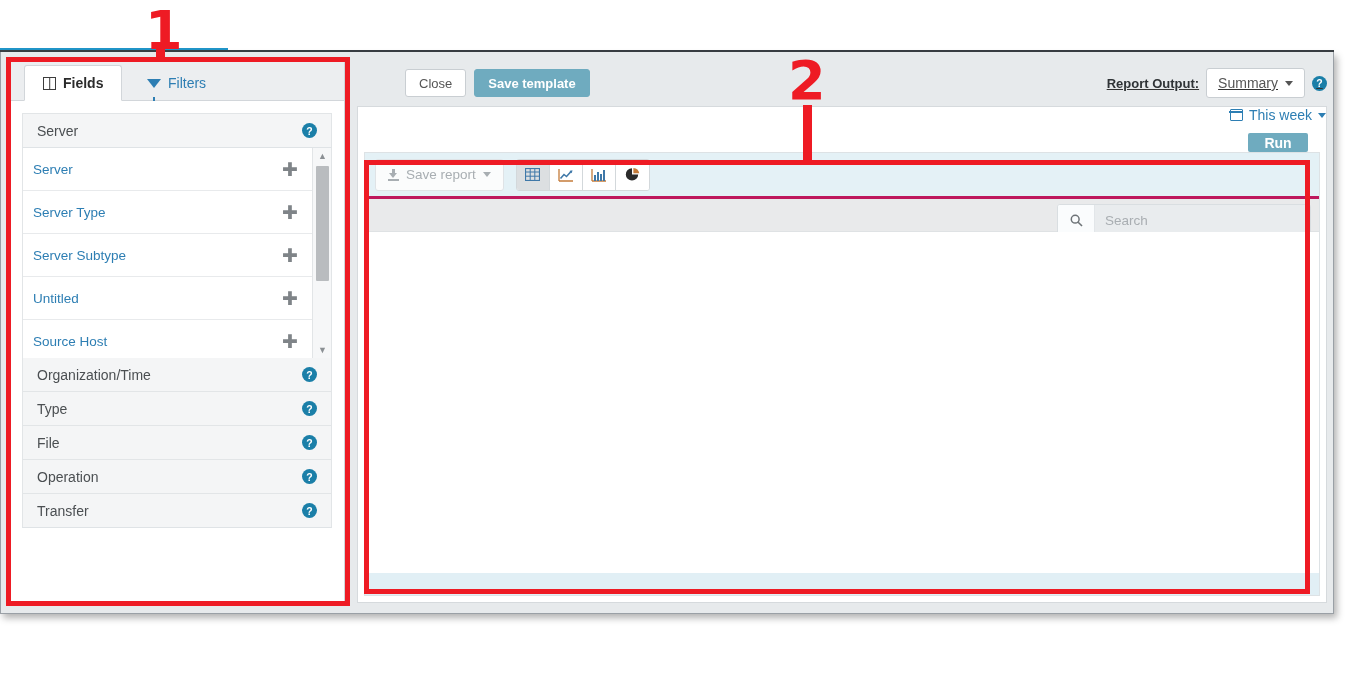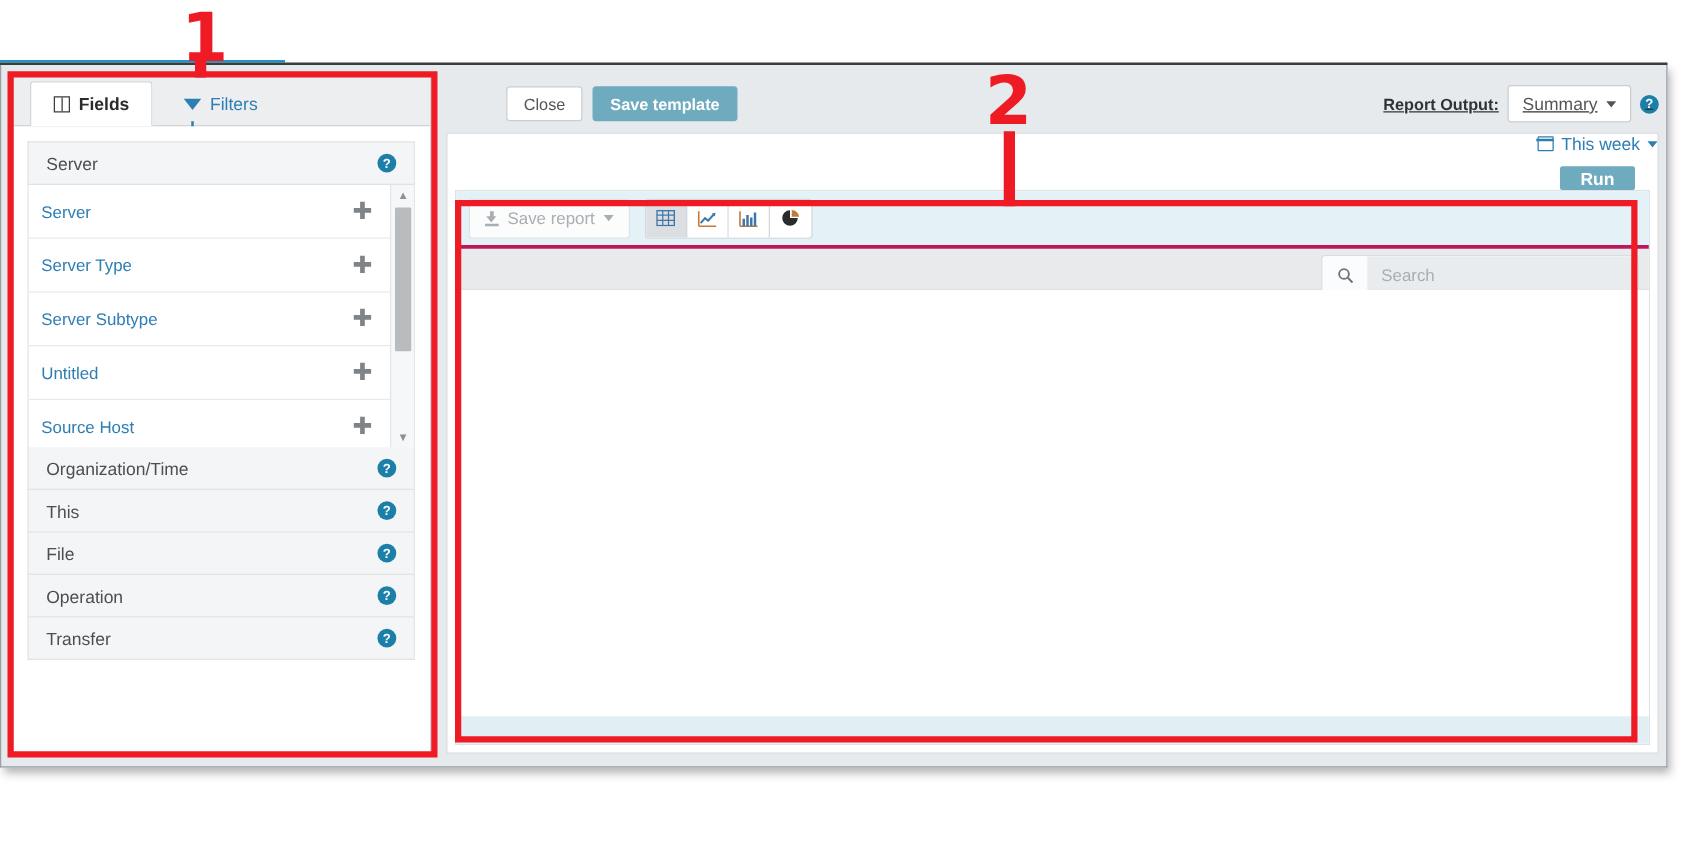--- a/index.html
+++ b/index.html
@@ -366,21 +366,21 @@
         <div class="sb-arrow" id="sb-down">▼</div>
       </div>
     </div>
 
     <div class="group-stack">
       <div class="group-head">
         <span>Organization/Time</span>
         <span class="help">?</span>
       </div>
       <div class="group-head">
-        <span>This</span>
+        <span>Type</span>
         <span class="help">?</span>
       </div>
       <div class="group-head">
         <span>File</span>
         <span class="help">?</span>
       </div>
       <div class="group-head">
         <span>Operation</span>
         <span class="help">?</span>
       </div>

